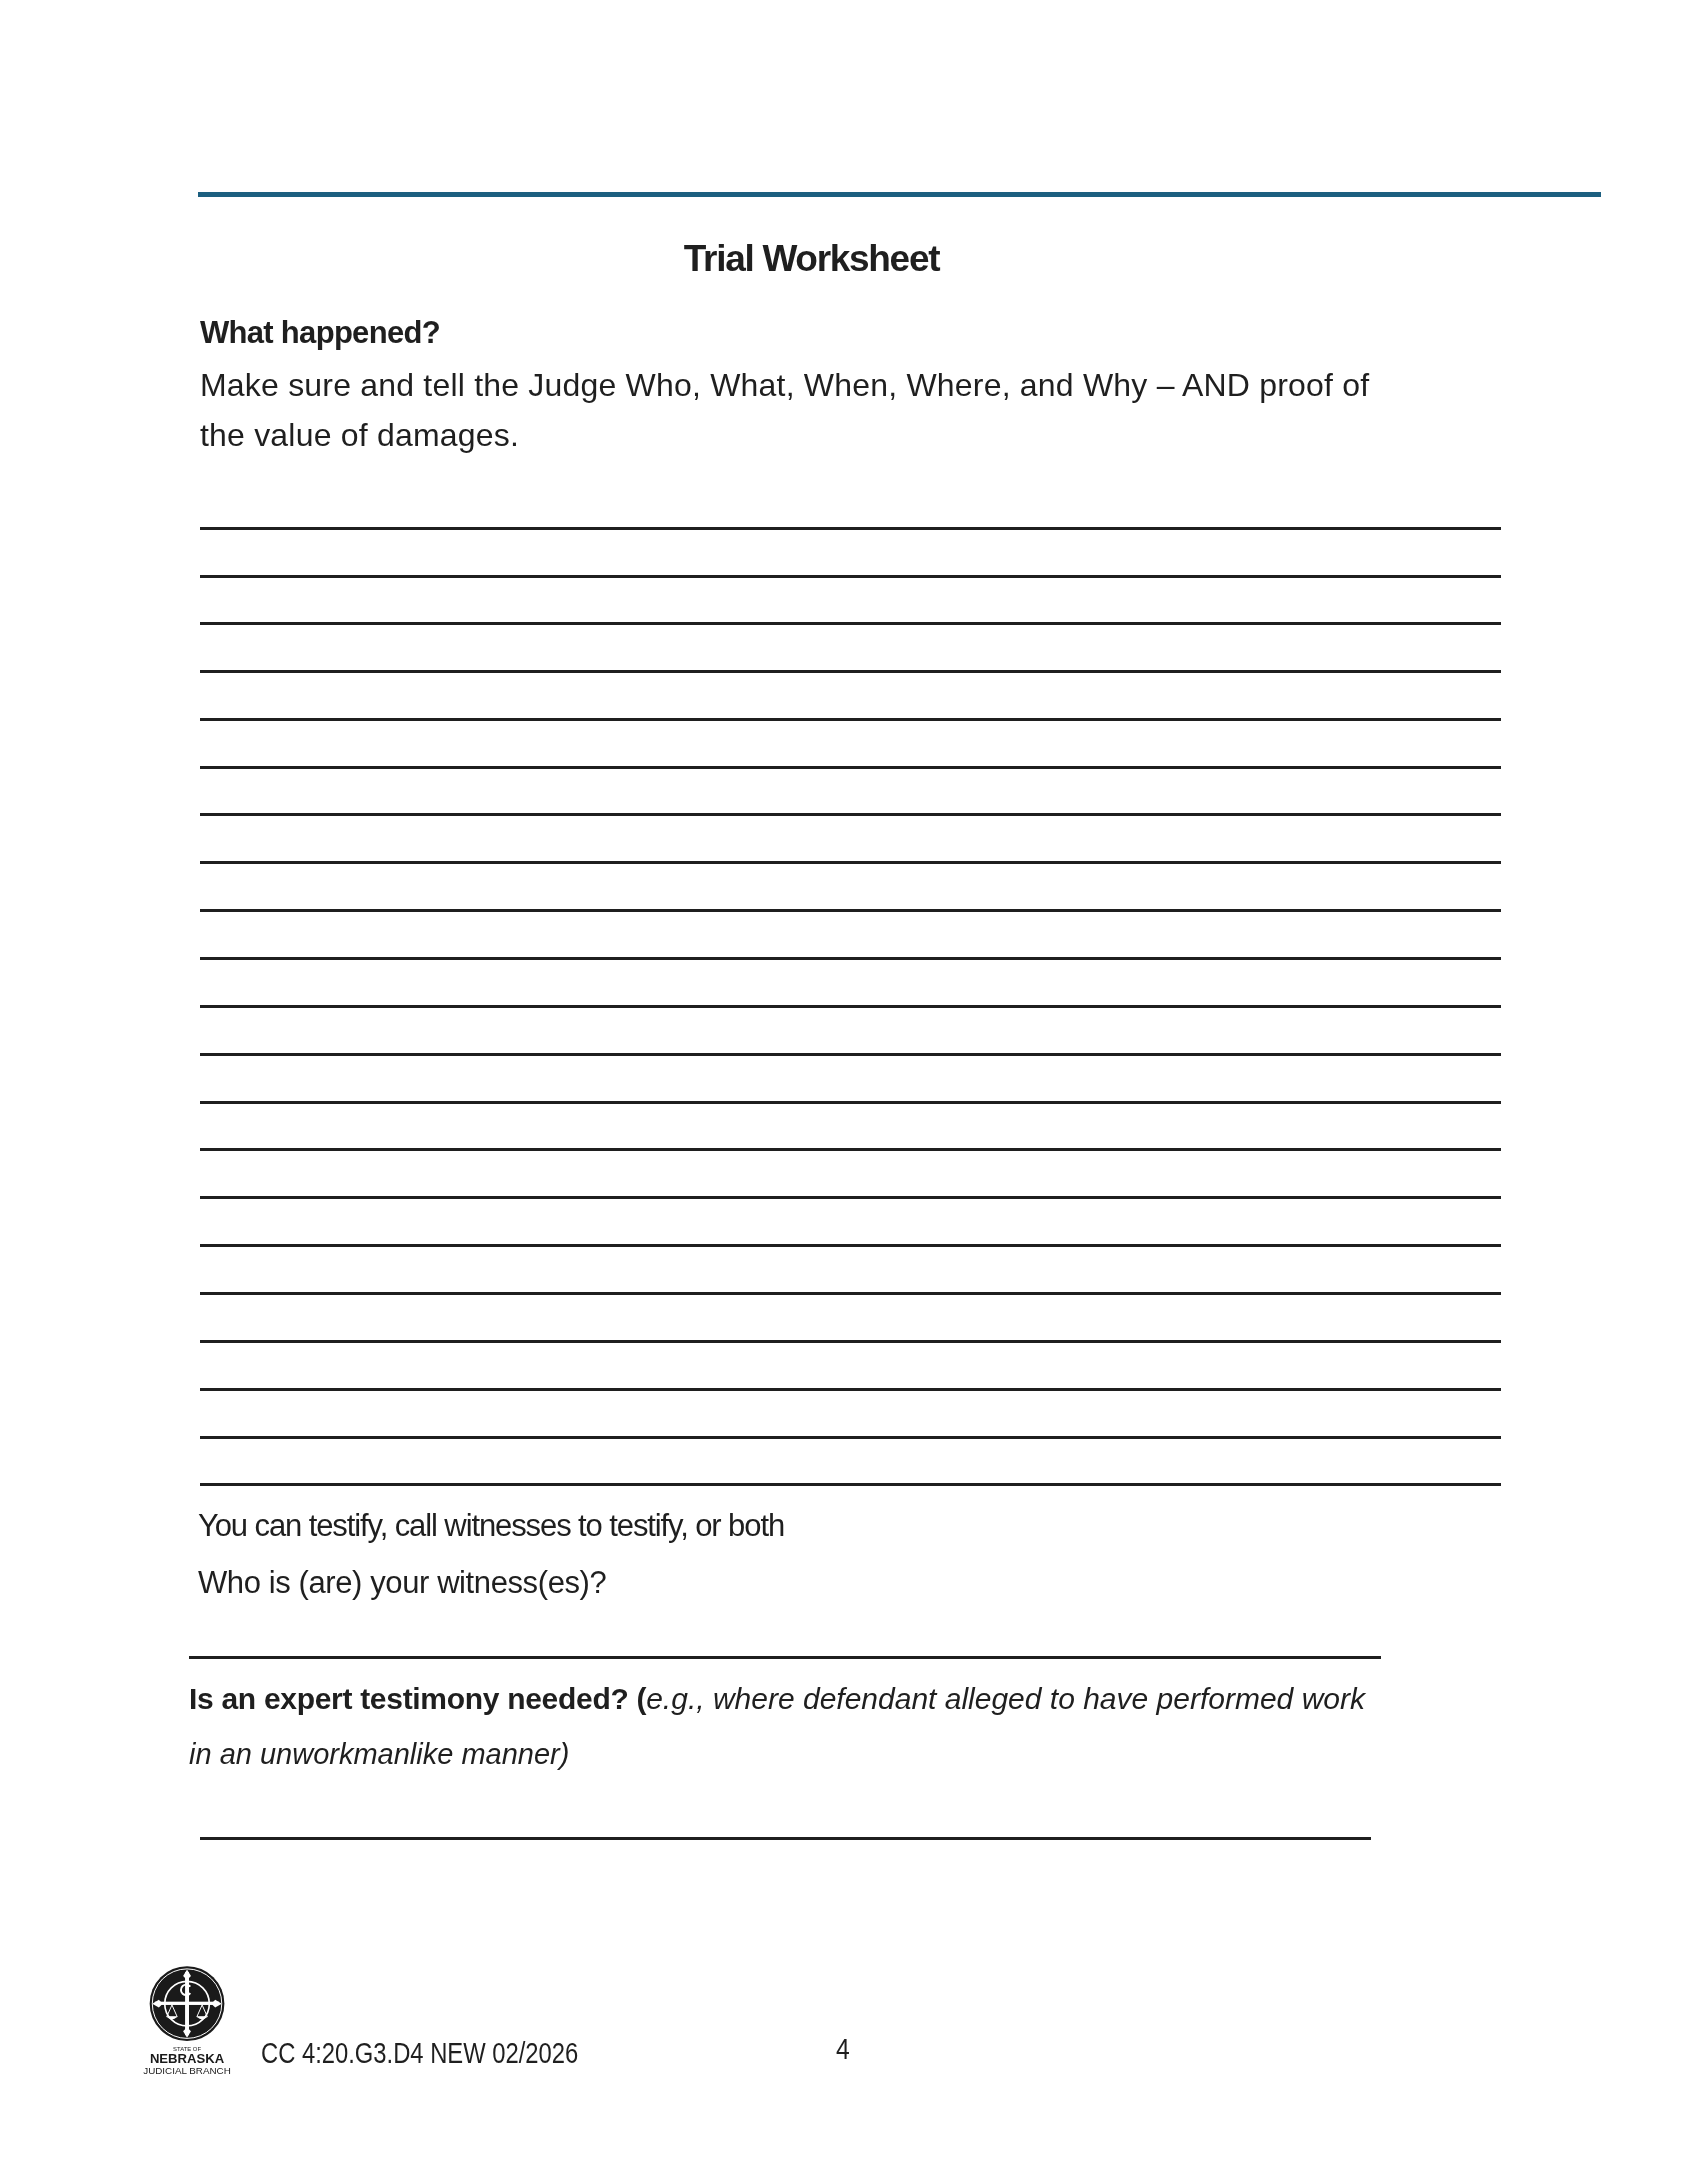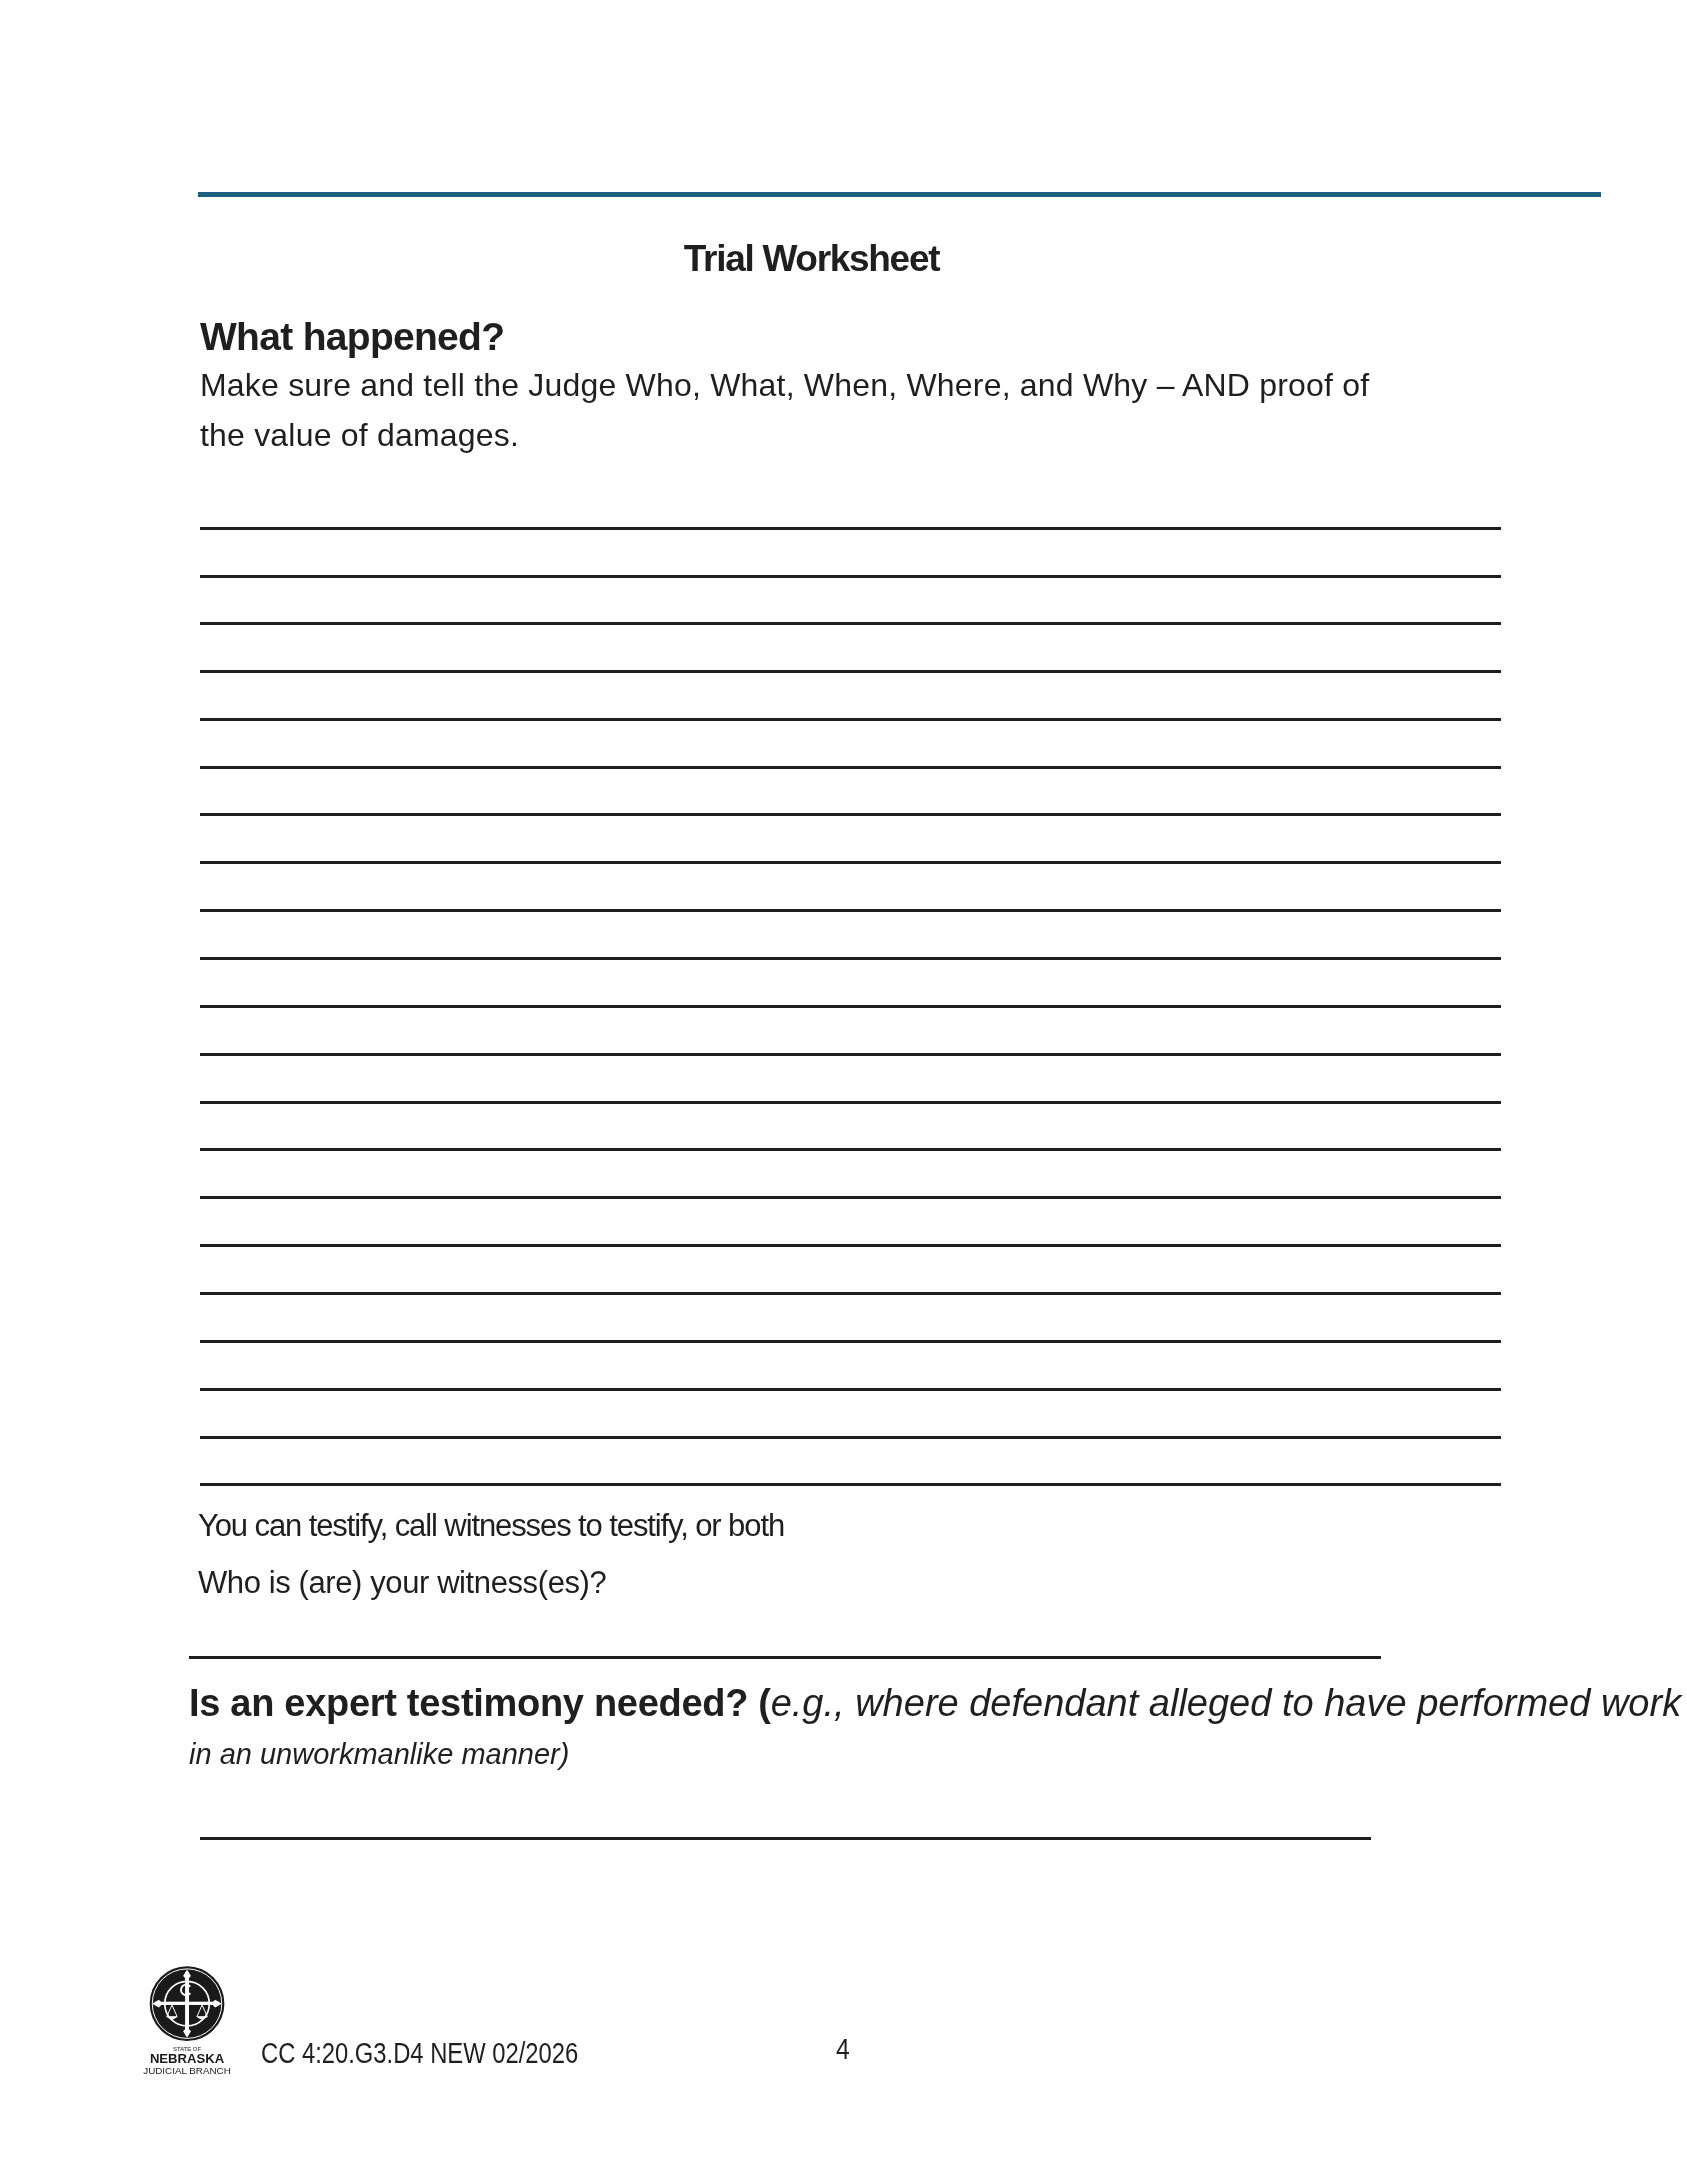--- a/index.html
+++ b/index.html
@@ -3,30 +3,30 @@
   <meta charset="utf-8">
   <style>
     html, body { margin: 0; padding: 0; background: #ffffff; }
     body { width: 1687px; height: 2183px; position: relative; overflow: hidden;
            font-family: "Liberation Sans", sans-serif; color: #1f1f1f; }
     .abs { position: absolute; white-space: nowrap; }
     .rule { position: absolute; left: 198px; top: 192px; width: 1403px; height: 4.6px; background: #1c5f80; }
     .title { left: 0; width: 1687px; text-align: center; top: 238px; font-size: 37px; font-weight: bold;
              letter-spacing: -1.3px; padding-left: 0; }
     .title span { display: inline-block; transform: translateX(-32px); }
-    .heading { left: 200px; top: 315px; font-size: 39px; font-weight: bold; letter-spacing: -0.7px; }
+    .heading { left: 200px; top: 315px; font-size: 31px; font-weight: bold; letter-spacing: -0.7px; }
     .desc { left: 200px; font-size: 32px; letter-spacing: 0.2px; }
     .desc1 { top: 367px; }
     .desc2 { top: 417px; }
     .wline { position: absolute; left: 200px; width: 1301px; height: 2.6px; background: #1f1f1f; }
     .q { left: 198px; font-size: 31px; font-weight: normal; letter-spacing: -1.1px; }
     .q1 { top: 1508px; }
     .q2 { top: 1565px; letter-spacing: -0.4px; }
     .witness-line { position: absolute; left: 189px; top: 1656px; width: 1192px; height: 2.6px; background: #1f1f1f; }
-    .expert { left: 189px; top: 1682px; font-size: 38px; letter-spacing: 0px; }
+    .expert { left: 189px; top: 1682px; font-size: 30px; letter-spacing: 0px; }
     .expert b { font-weight: bold; letter-spacing: -0.3px; }
     .expert i { font-style: italic; }
     .expert2 { left: 189px; top: 1738px; font-size: 29px; font-style: italic; }
     .expert-line { position: absolute; left: 200px; top: 1837px; width: 1171px; height: 2.6px; background: #1f1f1f; }
     .logo { position: absolute; left: 143px; top: 1963px; width: 92px; height: 118px; }
     .footer-code { left: 261px; top: 2037px; font-size: 29px; transform-origin: left top; transform: scaleX(0.82); }
     .page-num { left: 836px; top: 2033px; font-size: 29px; transform-origin: left top; transform: scaleX(0.85); }
   </style>
 </head>
 <body>

